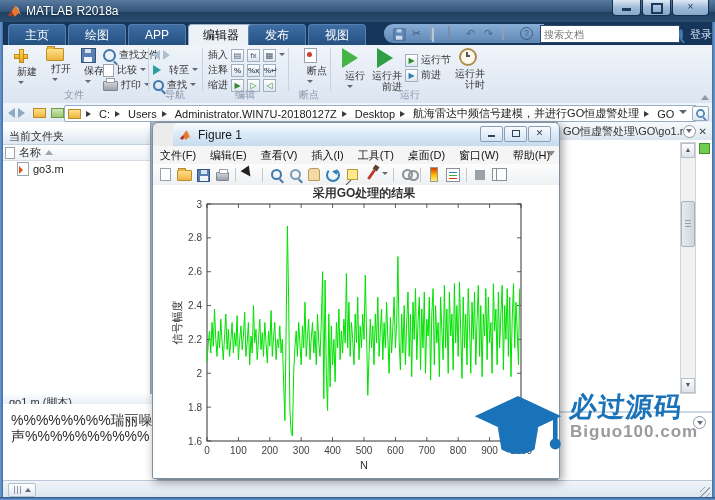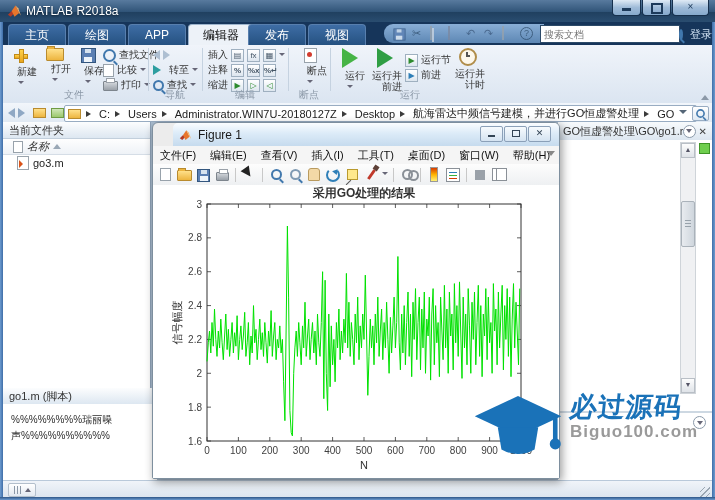--- a/index.html
+++ b/index.html
@@ -83,32 +83,32 @@
   .crumb-seg{font-size:11px;color:#222;white-space:nowrap;}
   .minifolder{width:11px;height:8px;background:linear-gradient(#ffe08a,#edb53f);border:1px solid #b98b2e;position:relative;flex:none;}
   #addr-dd{position:absolute;right:28px;top:7px;width:0;height:0;border:4px solid transparent;border-top-color:#567;}
   #addr-search{position:absolute;right:6px;top:3px;width:15px;height:13px;background:linear-gradient(#fff,#dfe9f3);
     border:1px solid #98acc2;border-radius:2px;display:flex;align-items:center;justify-content:center;}
   
   #content{left:3px;top:122px;width:709px;height:358px;background:#a9bccf;}
   
   #leftpanel{left:0;top:0;width:147px;height:358px;background:#fff;border-right:1px solid #8fa3b8;}
   .phead{height:16px;background:linear-gradient(#fcfdfe,#dde7f1);border-bottom:1px solid #c2cfdc;
-    font-size:11px;color:#333;line-height:16px;padding-left:6px;}
+    font-size:11px;color:#333;line-height:16px;padding-left:6px;margin-top:6px;}
   #colhead{height:15px;background:linear-gradient(#fefefe,#eef2f7);border-bottom:1px solid #d5dde6;
-    display:flex;align-items:center;gap:4px;padding-left:10px;color:#333;font-style:italic;}
+    display:flex;align-items:center;gap:4px;padding-left:2px;color:#333;}
   .sort-up{width:0;height:0;border:4px solid transparent;border-bottom:5px solid #9aa8b6;margin-top:-4px;}
   .filerow{height:15px;display:flex;align-items:center;gap:4px;padding-left:14px;font-size:11px;}
   .filerow.sel{background:#bdbdbd;font-weight:bold;}
   .mfile{width:10px;height:12px;background:#fff;border:1px solid #9aa4ad;position:relative;flex:none;}
   .mfile::after{content:"";position:absolute;left:1px;bottom:1px;width:0;height:0;
     border-left:4px solid #d95319;border-top:4px solid transparent;border-bottom:4px solid transparent;}
   #details-head{position:absolute;left:0;top:266px;width:146px;}
   #details-body{position:absolute;left:0;top:282px;width:146px;bottom:0;background:#fff;
-    font-size:10px;color:#2b2b2b;line-height:16px;padding:8px 0 0 8px;}
+    font-size:14px;color:#2b2b2b;line-height:16px;padding:8px 0 0 8px;}
   
   #editor-strip{left:555px;top:0;width:154px;height:18px;background:linear-gradient(#f7fafc,#dce6f0);
     border-bottom:1px solid #b5c6d8;display:flex;align-items:center;}
   #editor-strip .ttl{font-size:11px;color:#333;white-space:nowrap;overflow:hidden;flex:1;padding-left:5px;}
   .circ-btn{width:11px;height:11px;border:1px solid #8b9aaa;border-radius:50%;background:#fff;
     display:flex;align-items:center;justify-content:center;margin-right:3px;flex:none;}
   .circ-btn i{width:0;height:0;border:3px solid transparent;border-top:4px solid #667;margin-top:3px;}
   .x-btn{font-size:10px;color:#444;margin-right:5px;flex:none;}
   #editor-pane{left:555px;top:18px;width:154px;height:340px;background:#fff;}
   #editor-hsplit{position:absolute;left:0;top:271px;width:154px;height:2px;background:#cdd8e2;}

